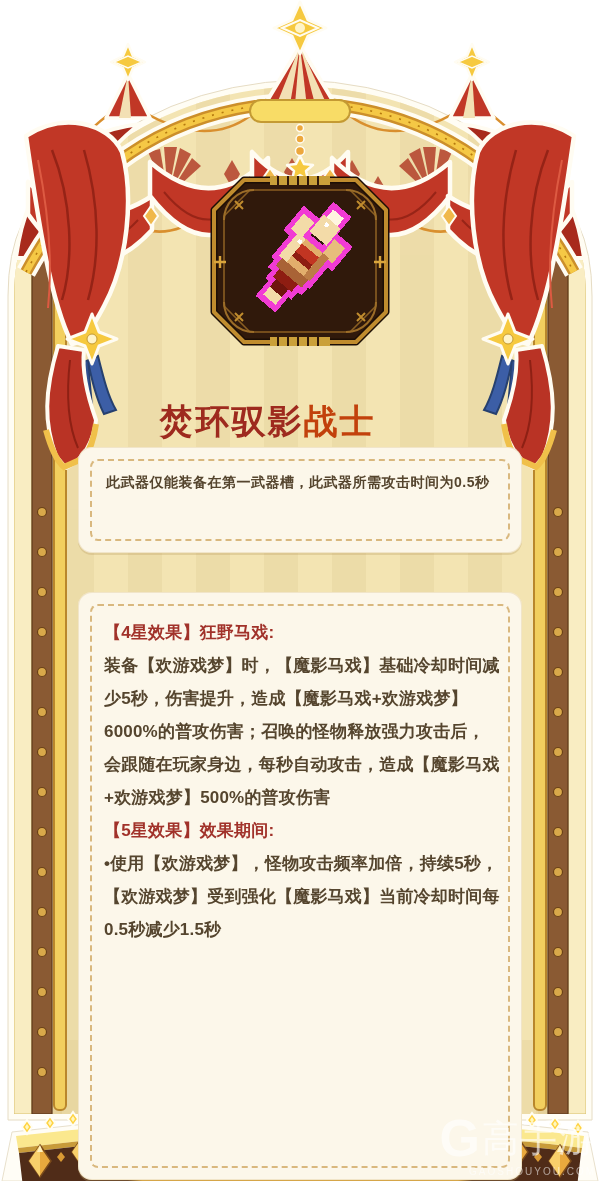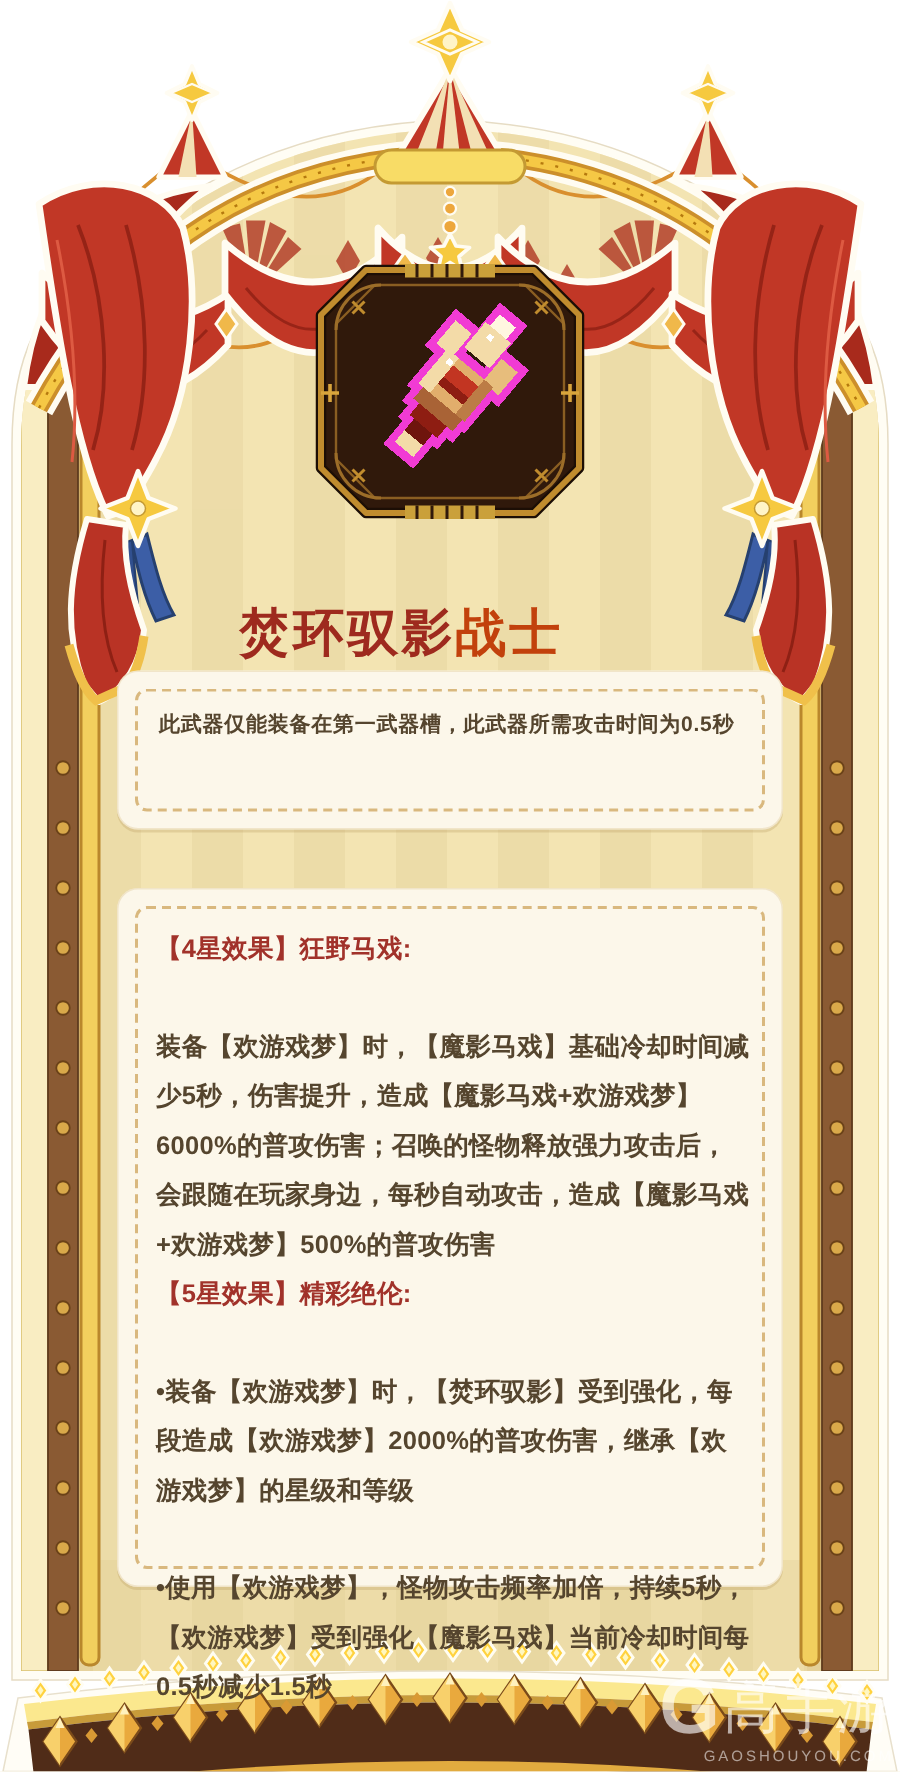--- a/index.html
+++ b/index.html
@@ -9,24 +9,24 @@
   .title{position:absolute;left:0;top:350px;width:535px;height:48px;display:flex;align-items:center;justify-content:center;
          font-size:34px;font-weight:800;letter-spacing:2px;margin-top:48px;}
   .title .hl{color:#9e2a1e;}
   .title .sf{color:#c2410c;}
   .panel{position:absolute;left:78px;width:444px;background:#fcf7ea;border-radius:14px;
          box-shadow:0 2px 0 rgba(185,155,95,.30), inset 0 0 0 1px rgba(220,195,140,.35);}
   .panel .dash{position:absolute;left:12px;right:12px;top:12px;bottom:12px;border:2px dashed #d9b87e;border-radius:8px;}
   #infoPanel{top:447px;height:106px;}
   #infoPanel .txt{position:absolute;left:28px;right:24px;top:16px;font-size:14px;line-height:38px;
                   font-weight:700;color:#55452e;letter-spacing:.5px;}
-  #fxPanel{top:592px;height:466px;}
+  #fxPanel{top:592px;height:588px;}
   #fxPanel .inner{position:absolute;left:26px;right:22px;top:24px;}
   #fxPanel p{margin:0;font-size:17px;line-height:33px;font-weight:700;letter-spacing:.2px;}
-  #fxPanel p.body{color:#55452e;margin-top:32px;}
+  #fxPanel p.body{color:#55452e;}
   #fxPanel p.header{color:#a1322a;}
   #iconWrap{position:absolute;left:210px;top:176px;width:180px;height:170px;}
   #watermark{position:absolute;right:4px;bottom:4px;width:178px;color:rgba(255,255,255,.62);text-align:right;line-height:1;}
   #watermark .row{display:flex;align-items:center;justify-content:flex-end;gap:2px;}
   #watermark .g{font-size:52px;font-weight:800;}
   #watermark .nm{font-size:37px;font-weight:400;letter-spacing:1px;}
   #watermark .url{font-size:10px;font-weight:400;letter-spacing:2px;margin-top:3px;color:rgba(255,255,255,.55);}
 </style>
 </head>
 <body>
@@ -383,22 +383,21 @@
   <div id="infoPanel" class="panel">
     <div class="dash"></div>
     <div class="txt">此武器仅能装备在第一武器槽，此武器所需攻击时间为0.5秒</div>
   </div>
 
   <div id="fxPanel" class="panel">
     <div class="dash"></div>
     <div class="inner">
       <p class="header">【4星效果】狂野马戏:</p>
       <p class="body">装备【欢游戏梦】时，【魔影马戏】基础冷却时间减少5秒，伤害提升，造成【魔影马戏+欢游戏梦】6000%的普攻伤害；召唤的怪物释放强力攻击后，会跟随在玩家身边，每秒自动攻击，造成【魔影马戏+欢游戏梦】500%的普攻伤害</p>
-      <p class="header">【5星效果】精彩绝伦:</p>
-      <p class="body">•装备【欢游戏梦】时，【焚环驭影】受到强化，每段造成【欢游戏梦】2000%的普攻伤害，继承【欢游戏梦】的星级和等级</p>
+      <p class="header">【5星效果】效果期间:</p>
       <p class="body">•使用【欢游戏梦】，怪物攻击频率加倍，持续5秒，【欢游戏梦】受到强化【魔影马戏】当前冷却时间每0.5秒减少1.5秒</p>
     </div>
   </div>
 
   <div id="watermark">
     <div class="row">
       <span class="g">G</span>
       <span class="nm">高手游</span>
     </div>
     <div class="url">GAOSHOUYOU.COM</div>

